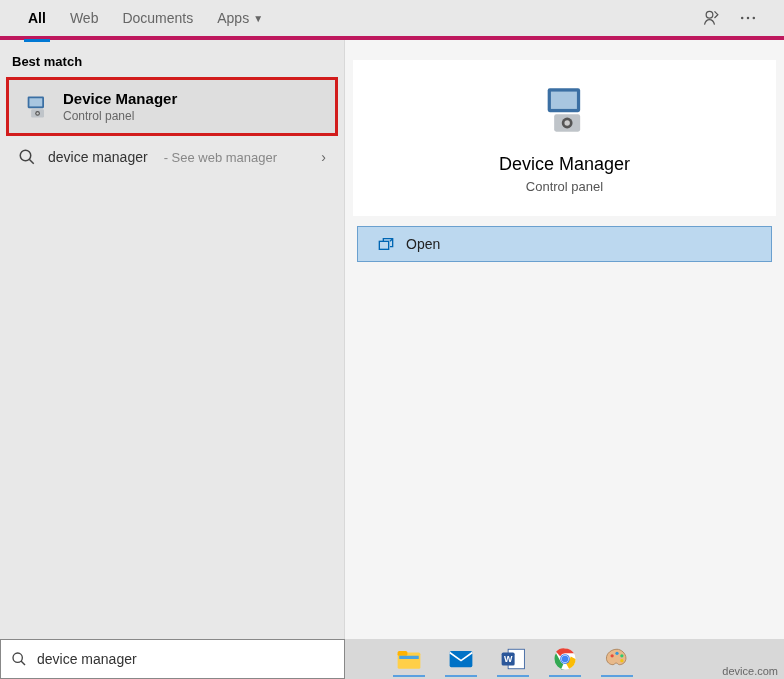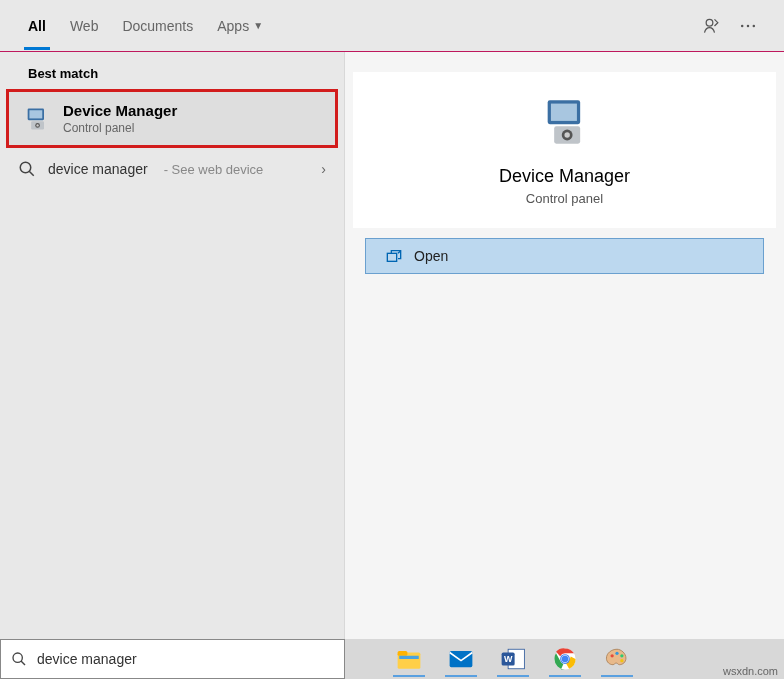--- a/index.html
+++ b/index.html
@@ -1,42 +1,42 @@
 <!DOCTYPE html>
 <html><head>
 <meta charset="utf-8">
 <style>
 * { margin: 0; padding: 0; box-sizing: border-box; font-family: "Segoe UI", Arial, sans-serif; }
 body { width: 784px; height: 679px; background: #f0f0f0; position: relative; overflow: hidden; }
 .search-panel { position: absolute; top: 0; left: 0; width: 784px; height: 640px; background: #e8e8e8; display: flex; flex-direction: column; }
-.tabs { display: flex; align-items: center; height: 52px; padding: 0 16px; background: #e8e8e8; border-bottom: 1px solid #be185d; }
+.tabs { display: flex; align-items: center; height: 40px; padding: 0 16px; background: #e8e8e8; border-bottom: 4px solid #be185d; }
 .tab { padding: 0 12px; height: 48px; display: flex; align-items: center; font-size: 14px; color: #666; cursor: pointer; position: relative; }
 .tab.active { color: #000; font-weight: 600; }
 .tab.active::after { content: ""; position: absolute; left: 8px; right: 8px; bottom: 0; height: 3px; background: #0078d4; }
 .tab .chev { margin-left: 4px; font-size: 10px; }
 .tabs-right { margin-left: auto; display: flex; gap: 16px; padding-right: 10px; }
 .icon-btn { width: 20px; height: 20px; display: flex; align-items: center; justify-content: center; color: #555; cursor: pointer; }
 .body { display: flex; flex: 1; min-height: 0; }
 .left { width: 345px; background: #e8e8e8; display: flex; flex-direction: column; border-right: 1px solid #d8d8d8; }
-.section-h { font-size: 13px; font-weight: 600; color: #000; padding: 14px 28px 8px; }
+.section-h { font-size: 13px; font-weight: 600; color: #000; padding: 14px 12px 8px; }
 .best-match { display: flex; align-items: center; gap: 12px; padding: 10px 14px; margin: 0 6px; border: 3px solid #d21c1c; background: #dedede; }
 .dm-icon { width: 28px; height: 28px; }
 .bm-title { font-size: 15px; font-weight: 600; color: #000; }
 .bm-sub { font-size: 12px; color: #666; margin-top: 2px; }
 .web-row { display: flex; align-items: center; gap: 12px; padding: 12px 18px; cursor: pointer; }
 .web-row .sicon { width: 18px; height: 18px; color: #444; }
 .web-q { font-size: 14px; color: #333; }
 .web-hint { font-size: 13px; color: #888; margin-left: 4px; }
 .web-chev { margin-left: auto; color: #666; font-size: 14px; }
 .right { flex: 1; background: #f5f5f5; display: flex; flex-direction: column; padding-top: 20px; }
 .preview-card { margin: 0 8px 10px; background: #fff; display: flex; flex-direction: column; align-items: center; padding: 24px 0 22px; }
 .big-icon { width: 52px; height: 52px; margin-bottom: 18px; }
 .pv-title { font-size: 18px; color: #000; }
 .pv-sub { font-size: 13px; color: #555; margin-top: 4px; }
-.open-row { margin: 0 20px; height: 36px; display: flex; align-items: center; gap: 12px; padding: 0 20px; background: #bcd8ef; border: 1px solid #6aa0cf; cursor: pointer; text-align: right; }
+.open-row { margin: 0 12px; height: 36px; display: flex; align-items: center; gap: 12px; padding: 0 20px; background: #bcd8ef; border: 1px solid #6aa0cf; cursor: pointer; text-align: right; }
 .open-ico { width: 16px; height: 14px; color: #0066b3; }
 .open-lbl { font-size: 14px; color: #222; }
 .search-bar { position: absolute; left: 0; bottom: 0; width: 345px; height: 40px; background: #fff; border: 1px solid #888; display: flex; align-items: center; padding: 0 10px; gap: 10px; }
 .search-bar .sicon { width: 16px; height: 16px; color: #444; }
 .search-bar input { flex: 1; border: none; outline: none; font-size: 14px; color: #333; }
 .taskbar { position: absolute; left: 345px; bottom: 0; right: 0; height: 40px; background: #d8d8d8; display: flex; align-items: center; padding-left: 42px; gap: 8px; }
 .tb-item { width: 44px; height: 36px; display: flex; align-items: center; justify-content: center; position: relative; }
 .tb-item::after { content: ""; position: absolute; left: 6px; right: 6px; bottom: 0; height: 2px; background: #5aa0e0; }
 .tb-icon { width: 26px; height: 26px; }
 .watermark { position: absolute; right: 6px; bottom: 2px; font-size: 11px; color: #666; }
@@ -93,21 +93,21 @@
           <div class="bm-title">Device Manager</div>
           <div class="bm-sub">Control panel</div>
         </div>
       </div>
       <div class="web-row">
         <svg class="sicon" viewBox="0 0 24 24" fill="none" stroke="currentColor" stroke-width="2">
             <circle cx="10" cy="10" r="7"></circle>
             <line x1="15" y1="15" x2="21" y2="21"></line>
           </svg>
         <span class="web-q">device manager</span>
-        <span class="web-hint">- See web device</span>
+        <span class="web-hint">- See web manager</span>
         <span class="web-chev">›</span>
       </div>
     </div>
 
     <div class="right">
       <div class="preview-card">
         <svg class="big-icon" viewBox="0 0 48 48">
             <rect x="8" y="4" width="30" height="22" rx="2" fill="#3b6fa3"></rect>
             <rect x="11" y="7" width="24" height="16" fill="#a8c6e0"></rect>
             <rect x="14" y="28" width="24" height="16" rx="2" fill="#bfc4c9"></rect>
@@ -173,13 +173,13 @@
     <svg class="tb-icon" viewBox="0 0 32 32">
         <path d="M16 4C9 4 3 9 3 15c0 5 4 8 8 8 2 0 2-2 4-2s2 2 4 2c4 0 8-3 8-8 0-6-6-11-11-11z" fill="#e8b98a" stroke="#a67c52"></path>
         <circle cx="10" cy="12" r="2" fill="#e74c3c"></circle>
         <circle cx="16" cy="9" r="2" fill="#3498db"></circle>
         <circle cx="22" cy="12" r="2" fill="#2ecc71"></circle>
         <circle cx="22" cy="18" r="2" fill="#f1c40f"></circle>
       </svg>
   </div>
 </div>
 
-<div class="watermark">wsxdn.com</div>
+<div class="watermark">device.com</div>
 
 </body></html>

